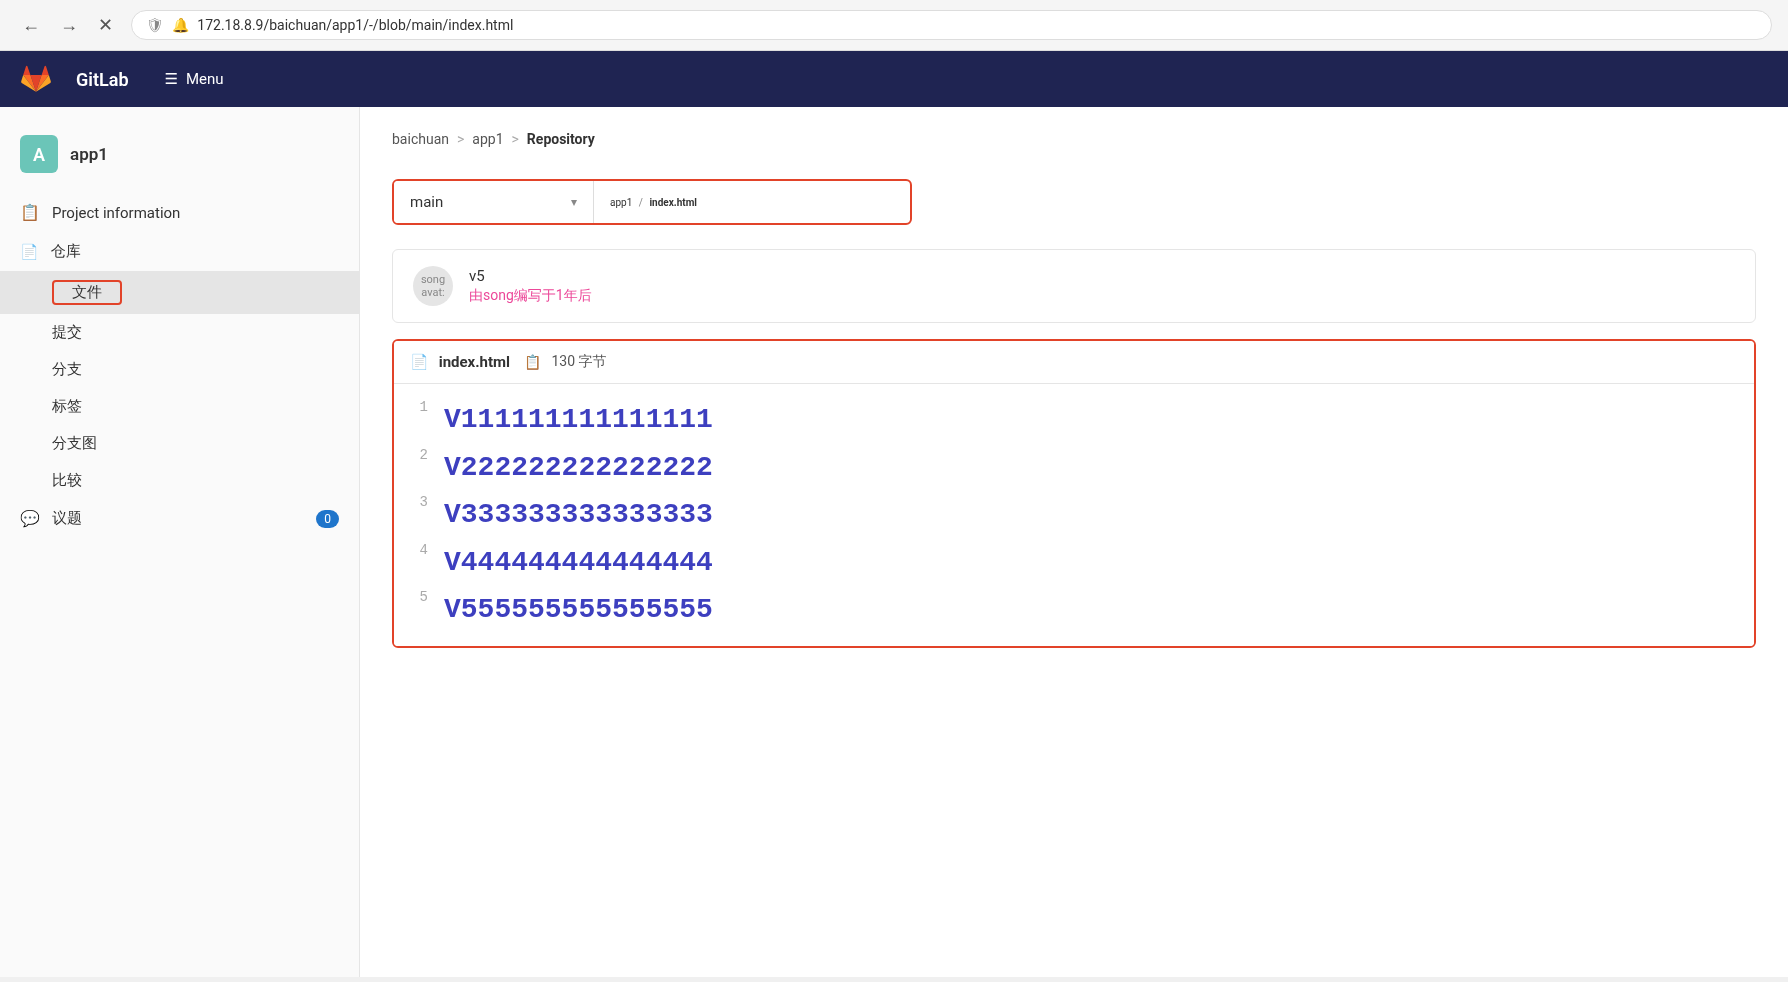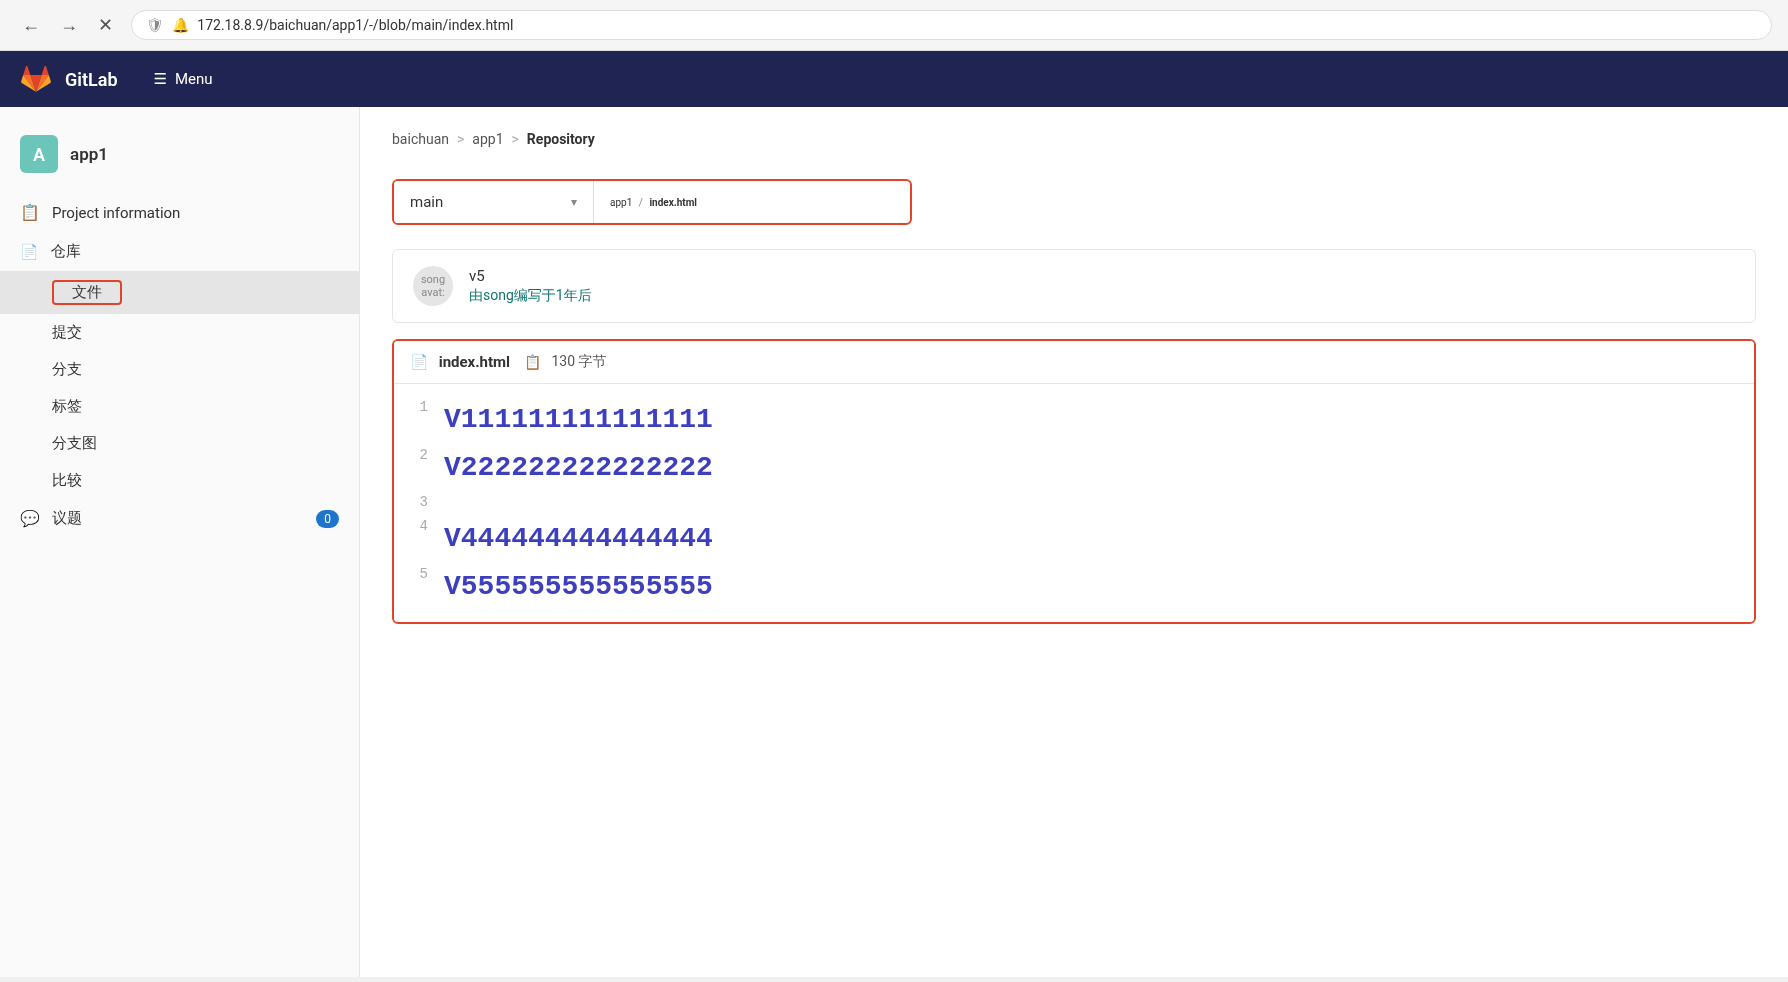--- a/index.html
+++ b/index.html
@@ -47,21 +47,21 @@
       background: #1f2452;
       display: flex;
       align-items: center;
       padding: 0 20px;
       height: 56px;
       gap: 16px;
     }
     .gitlab-logo {
       display: flex;
       align-items: center;
-      gap: 13px;
+      gap: 24px;
     }
     .gitlab-fox {
       width: 32px;
       height: 32px;
     }
     .gitlab-title {
       color: white;
       font-size: 18px;
       font-weight: 600;
     }
@@ -239,21 +239,21 @@
       overflow: hidden;
     }
     .commit-details {}
     .commit-version {
       font-size: 15px;
       font-weight: 400;
       color: #333;
     }
     .commit-desc {
       font-size: 14px;
-      color: #0f766e;
+      color: #ec4899;
       margin-top: 2px;
     }
 
     
     .file-viewer {
       border: 2px solid #e24329;
       border-radius: 6px;
       overflow: hidden;
     }
     .file-header {
@@ -417,20 +417,23 @@
             </span>
   </div>
           <div class="code-line">
     <span class="line-num">2</span>
     <span class="line-code">
               <h1>V222222222222222</h1>
             </span>
   </div>
           <div class="code-line">
     <span class="line-num">3</span>
+    <span class="line-code">
+              <h1>V333333333333333</h1>
+            </span>
   </div>
           <div class="code-line">
     <span class="line-num">4</span>
     <span class="line-code">
               <h1>V444444444444444</h1>
             </span>
   </div>
           <div class="code-line">
     <span class="line-num">5</span>
     <span class="line-code">

